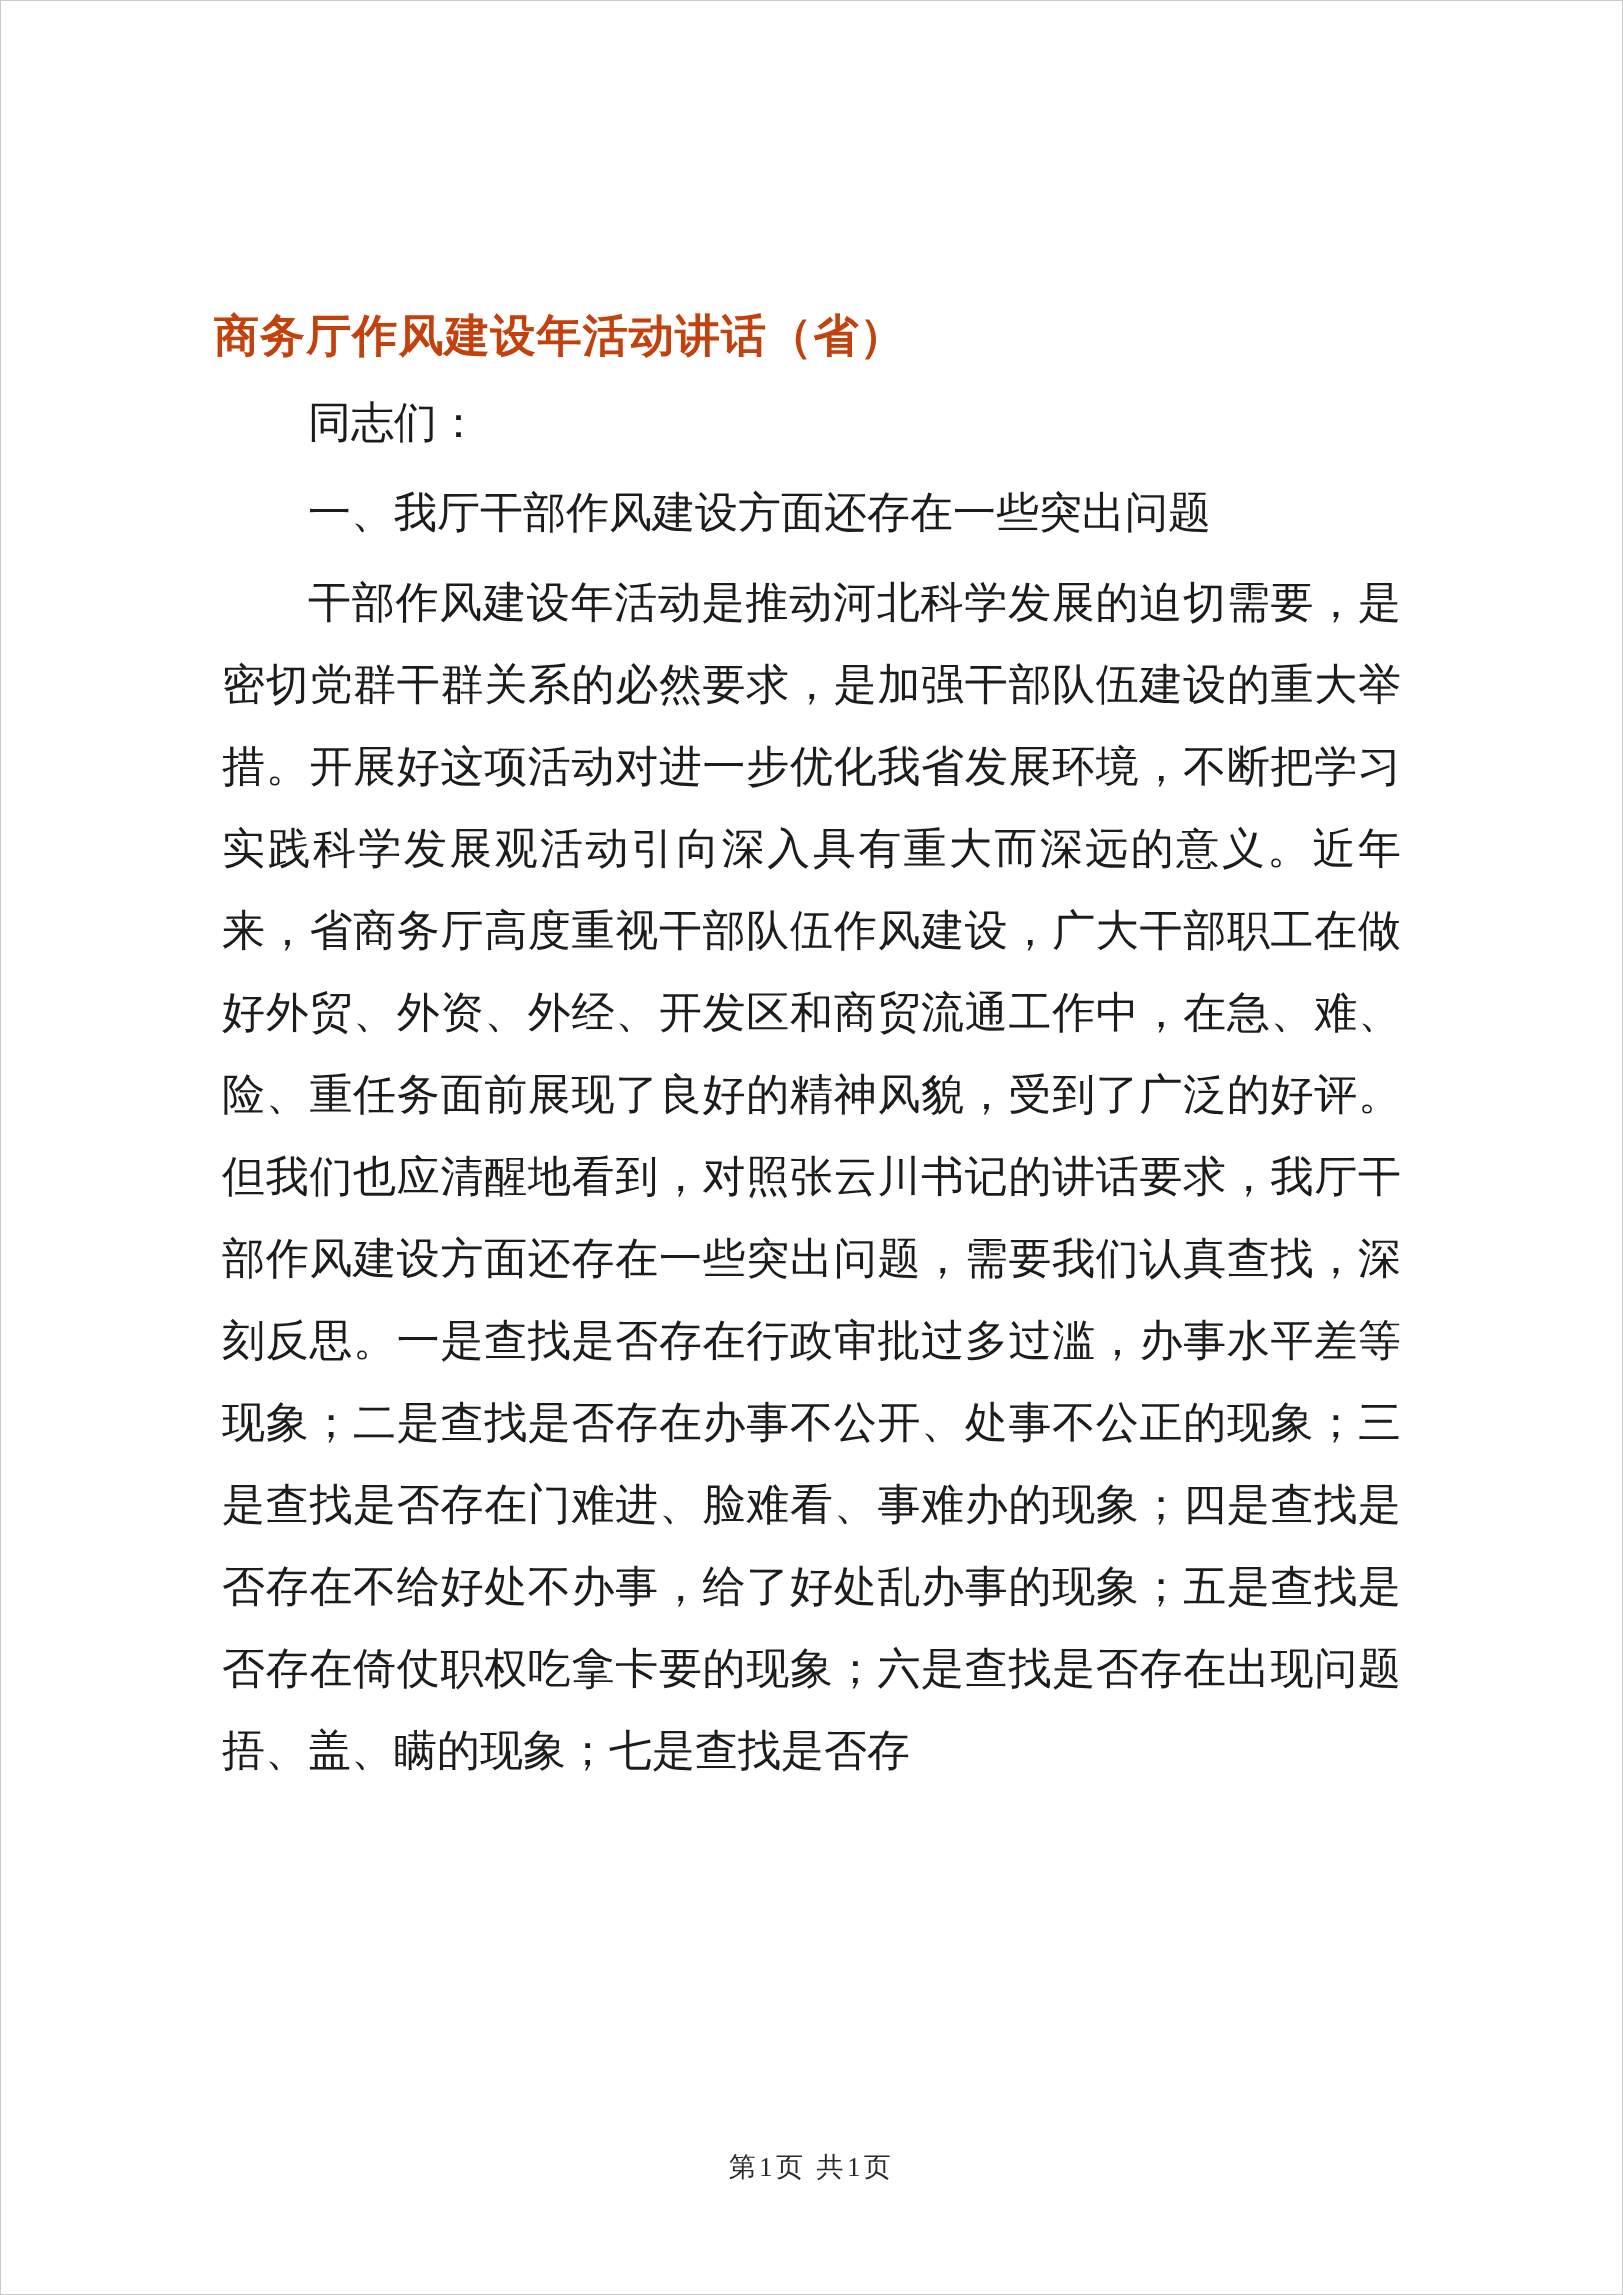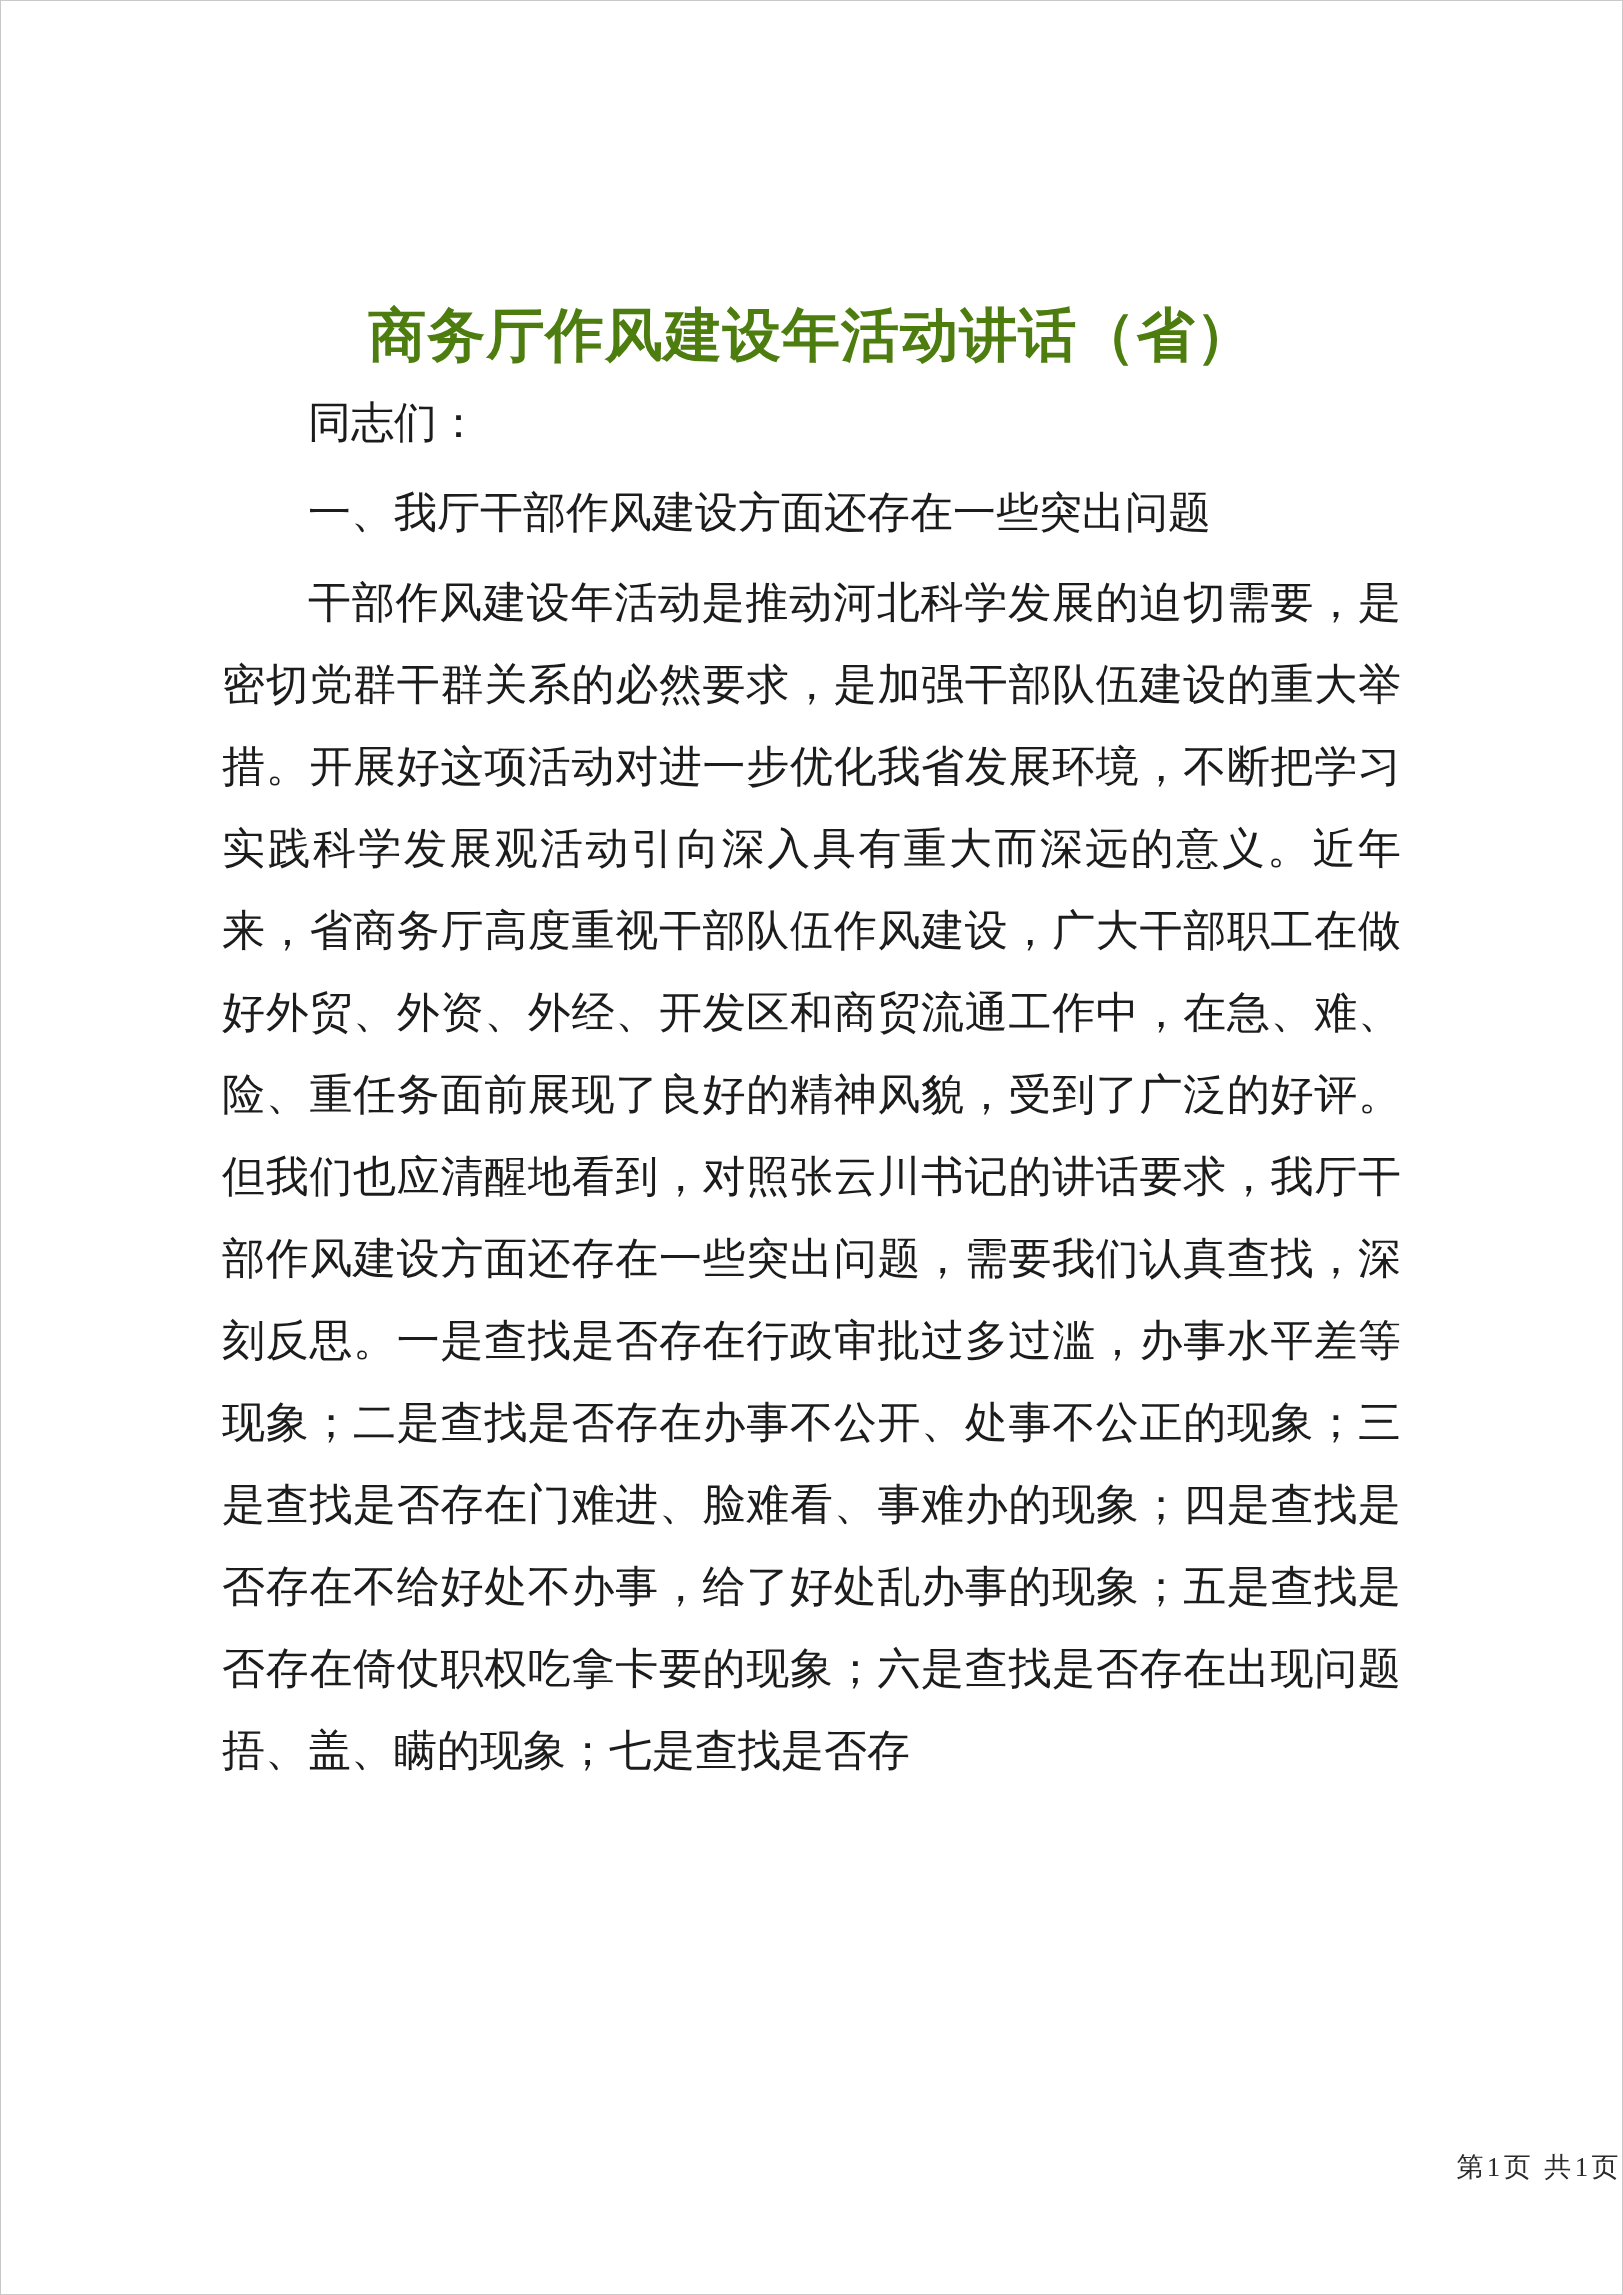--- a/index.html
+++ b/index.html
@@ -17,44 +17,43 @@
     font-family: "Liberation Serif", "DejaVu Serif", serif;
     color: #1c1c1c;
   }
   .page-content {
     position: absolute;
     left: 213px;
     right: 213px;
     top: 298px;
   }
   .doc-title {
-    font-size: 58px;
+    font-size: 45px;
     line-height: 74px;
     font-weight: bold;
-    text-align: center;
-    color: #4d7c0f;
+    color: #c2410c;
     margin: 0 0 9px 0;
     letter-spacing: 1.1px;
   }
   .para {
     font-size: 43px;
     line-height: 82px;
     text-align: justify;
     text-indent: 2em;
     margin: 8px;
     font-weight: 400;
     color: #1c1c1c;
     word-break: break-all;
   }
   .page-footer {
     position: absolute;
     left: 0;
     right: 0;
     top: 2149px;
-    text-align: right;
+    text-align: center;
     font-size: 27px;
     line-height: 34px;
     color: #2a2a2a;
     letter-spacing: 3.4px;
   }
 </style>
 </head>
 <body>
 
 <div class="page-content">

